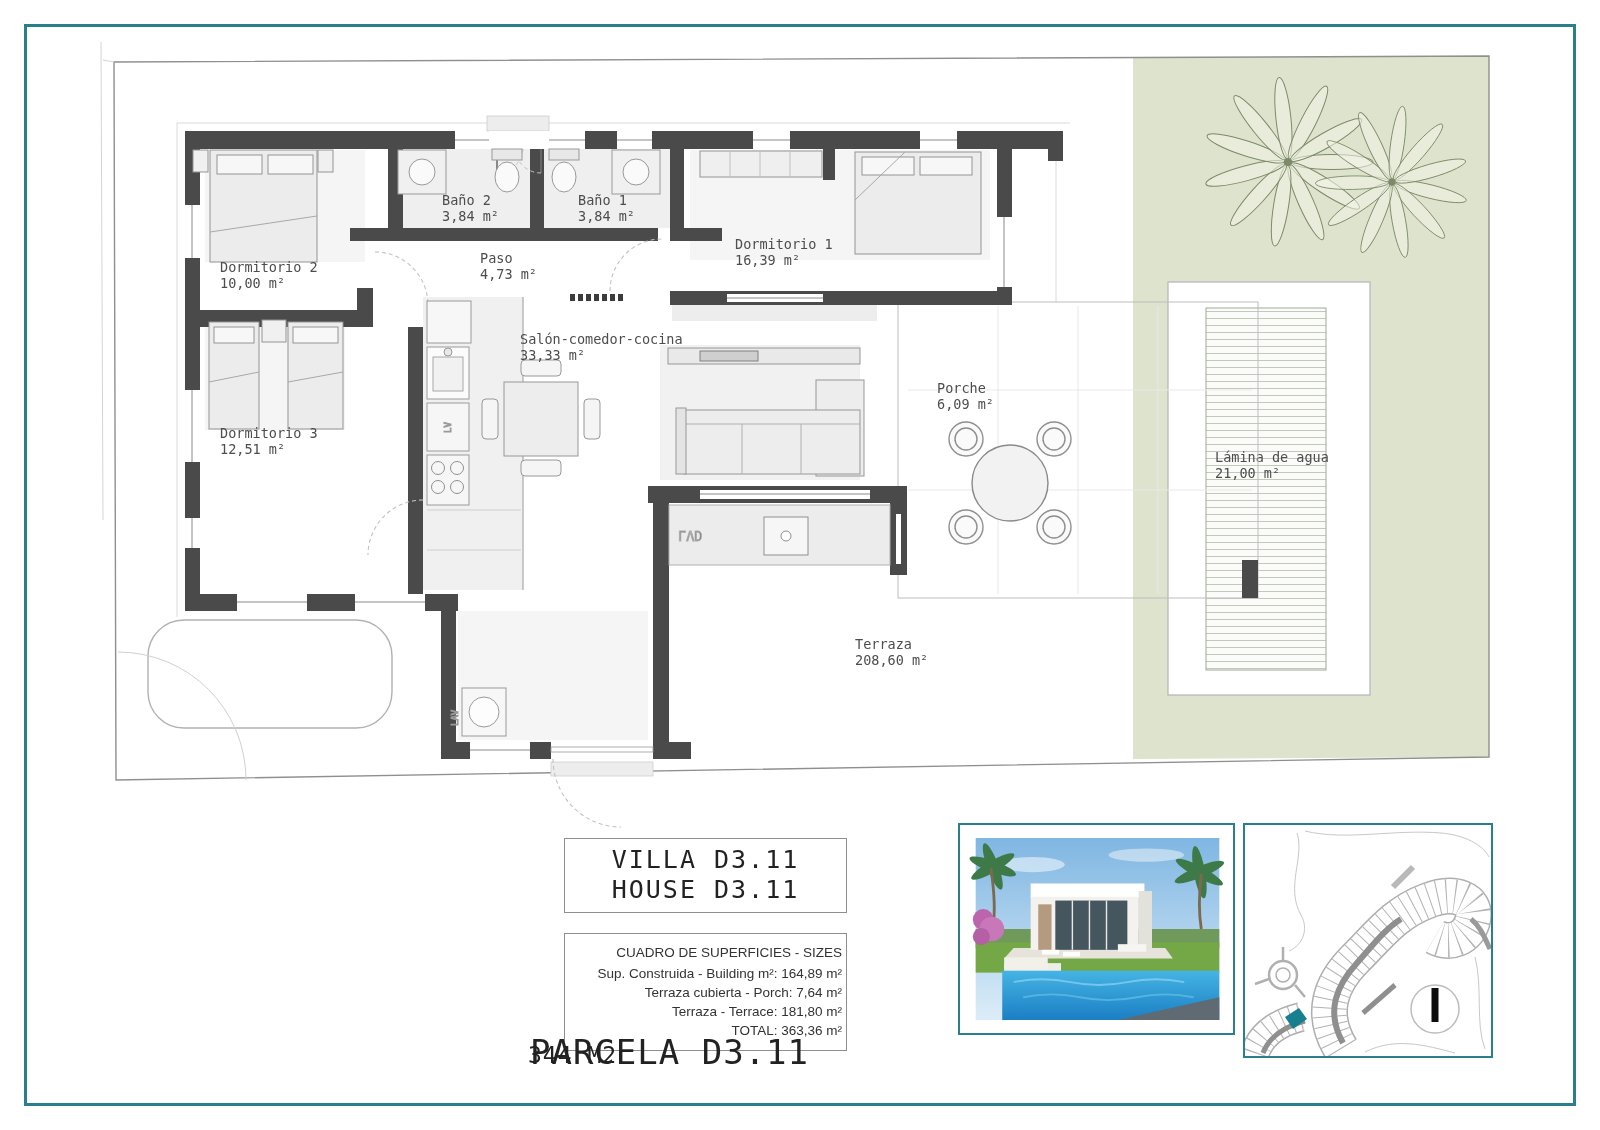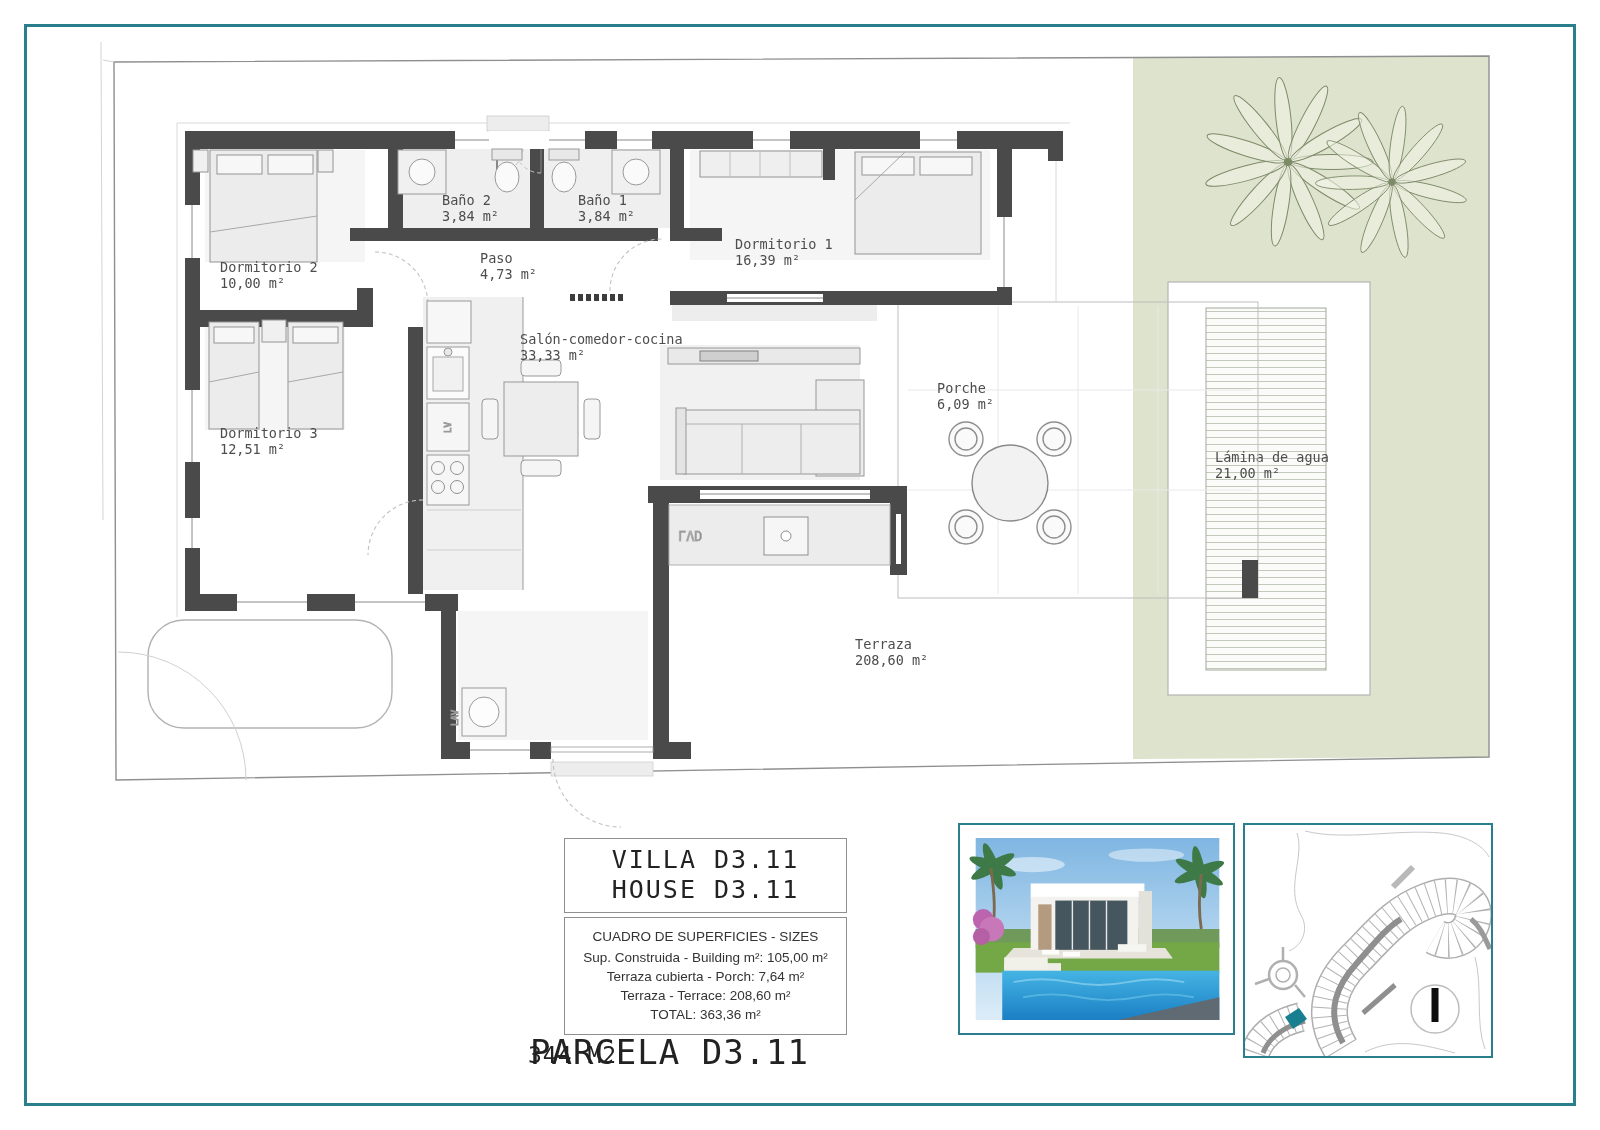--- a/index.html
+++ b/index.html
@@ -6,21 +6,21 @@
   #page{position:relative;width:1600px;height:1130px;background:#ffffff;overflow:hidden;
         font-family:"DejaVu Sans Mono","Liberation Mono",monospace;}
   #frame{position:absolute;left:24px;top:24px;right:24px;bottom:24px;border:3px solid #2b7e8c;}
   #plan-svg{position:absolute;left:0;top:0;}
 
   
   #title-block{position:absolute;left:528px;top:838px;width:283px;color:#1d1d1d;padding-left:36px;}
   .tb-box{border:1.5px solid #8f8f8f;background:#fff;}
   .tb-head{padding:6px 0 7px 0;text-align:center;}
   .tb-head div{font-size:25px;letter-spacing:2px;line-height:30px;color:#222;}
-  .tb-table{margin-top:4px;padding:9px 4px 10px 4px;text-align:center;
+  .tb-table{margin-top:20px;padding:9px 4px 10px 4px;text-align:right;
             font-family:"Liberation Sans",sans-serif;color:#333;}
   .tb-row{font-size:13.5px;line-height:19px;white-space:nowrap;}
   .tb-row-head{margin-bottom:2px;}
   #parcela-title{position:absolute;left:528px;top:1032px;width:283px;text-align:center;
                  font-size:34px;letter-spacing:1px;color:#222;}
   #parcel-size{position:absolute;left:528px;top:1042px;width:283px;text-align:left;
                font-size:23px;letter-spacing:1px;color:#222;}
 
   
   #photo-box{position:absolute;left:958px;top:823px;width:277px;height:212px;
@@ -328,23 +328,23 @@
     </g>
   </svg>
 
   <div id="title-block">
     <div class="tb-box tb-head">
       <div>VILLA D3.11</div>
       <div>HOUSE D3.11</div>
     </div>
     <div class="tb-box tb-table">
       <div class="tb-row tb-row-head">CUADRO DE SUPERFICIES  - SIZES</div>
-      <div class="tb-row">Sup. Construida  - Building m²: 105,00 m²</div>
+      <div class="tb-row">Sup. Construida  - Building m²: 164,89 m²</div>
       <div class="tb-row">Terraza cubierta  - Porch: 7,64 m²</div>
-      <div class="tb-row">Terraza - Terrace: 208,60 m²</div>
+      <div class="tb-row">Terraza - Terrace: 181,80 m²</div>
       <div class="tb-row">TOTAL:  363,36 m²</div>
     </div>
   </div>
   <div id="parcela-title">PARCELA D3.11</div>
   <div id="parcel-size">344 M2</div>
 
   <div id="photo-box">
     <svg width="257" height="182" viewBox="0 0 257 192">
       <defs>
         <linearGradient id="sky" x1="0" y1="0" x2="0" y2="1">

